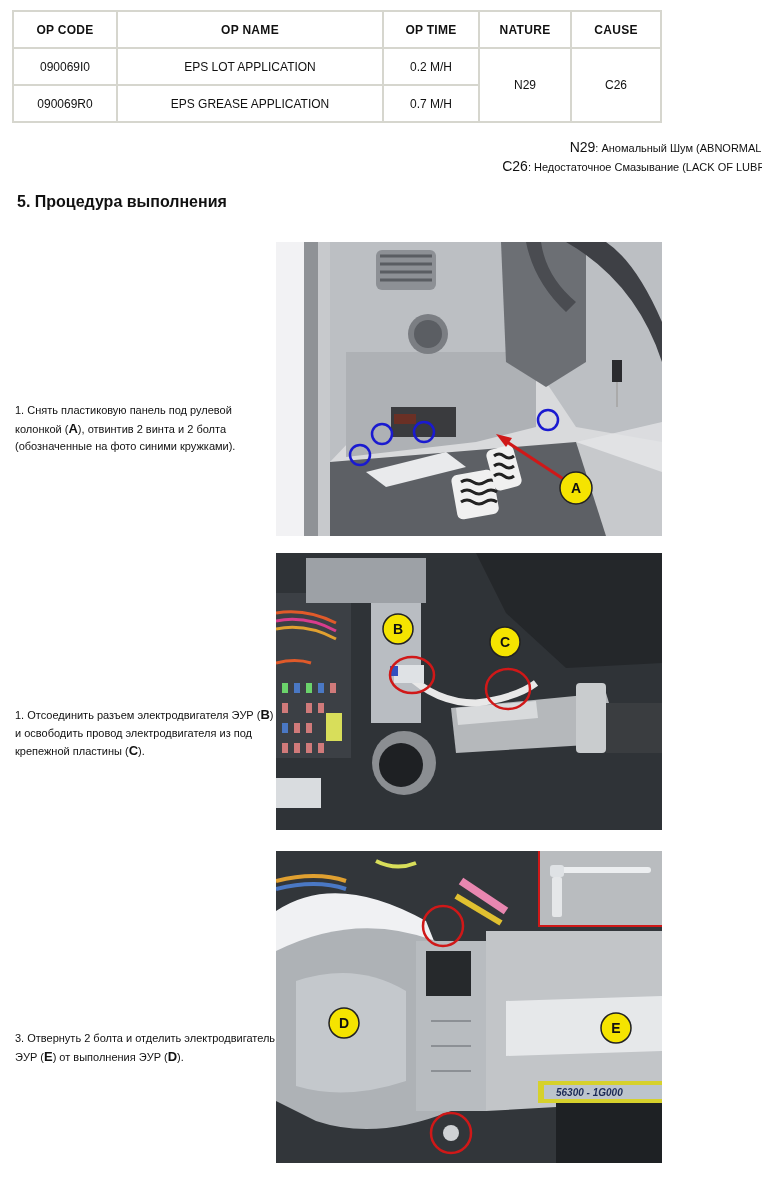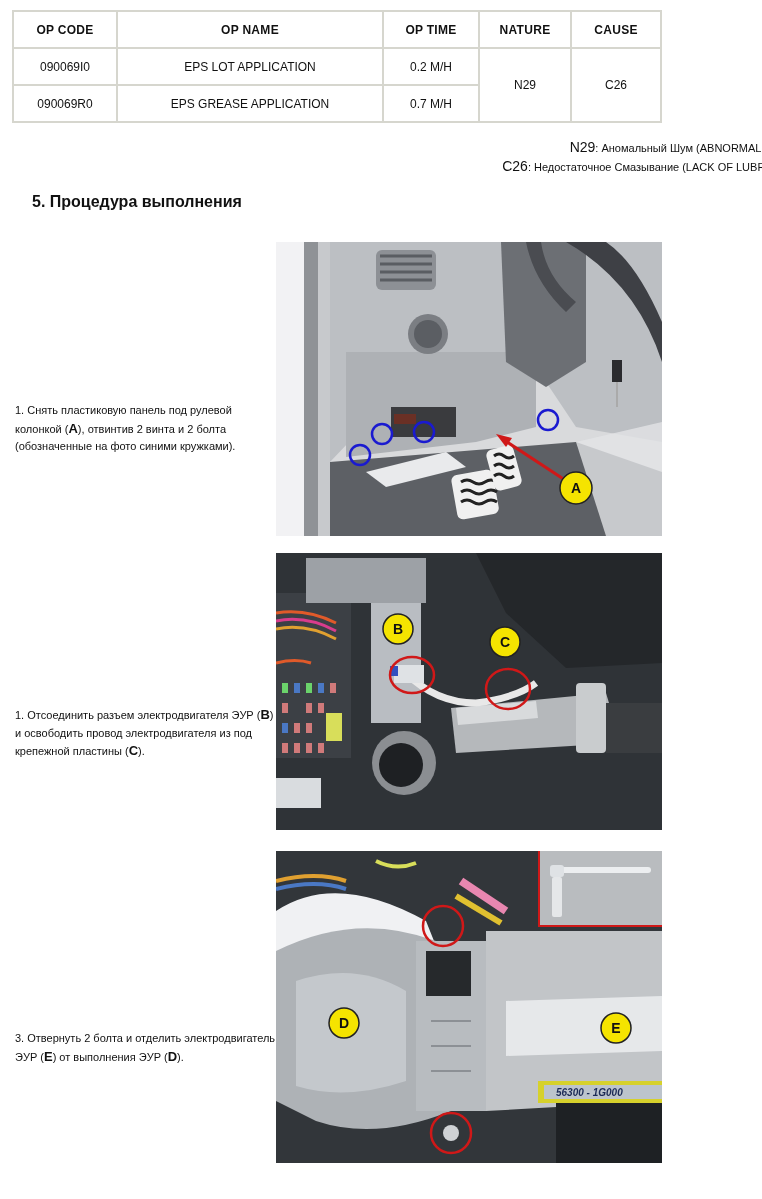--- a/index.html
+++ b/index.html
@@ -17,21 +17,21 @@
   .c4 { width: 90px; } .c5 { width: 88px; border-radius: 6px; }
 
   
   .codes { position: absolute; right: -40px; top: 138px; text-align: right; font-size: 11px;
            line-height: 18px; white-space: nowrap; }
   .codes .code { font-size: 14px; }
   .codes .line { display: block; }
   .codes .line2 { margin-right: 0; }
 
   
-  .section-title { position: absolute; left: 32px; top: 193px; font-size: 16px; font-weight: bold; }
+  .section-title { position: absolute; left: 17px; top: 193px; font-size: 16px; font-weight: bold; }
 
   
   .step-text { position: absolute; left: 15px; width: 262px; font-size: 11px; line-height: 17.5px; margin-top: 48px; }
   .step-text b { font-size: 13px; }
 
   .photo { position: absolute; left: 276px; width: 386px; overflow: hidden; }
   .photo svg { display: block; width: 100%; height: 100%; }
 </style>
 </head>
 <body>

